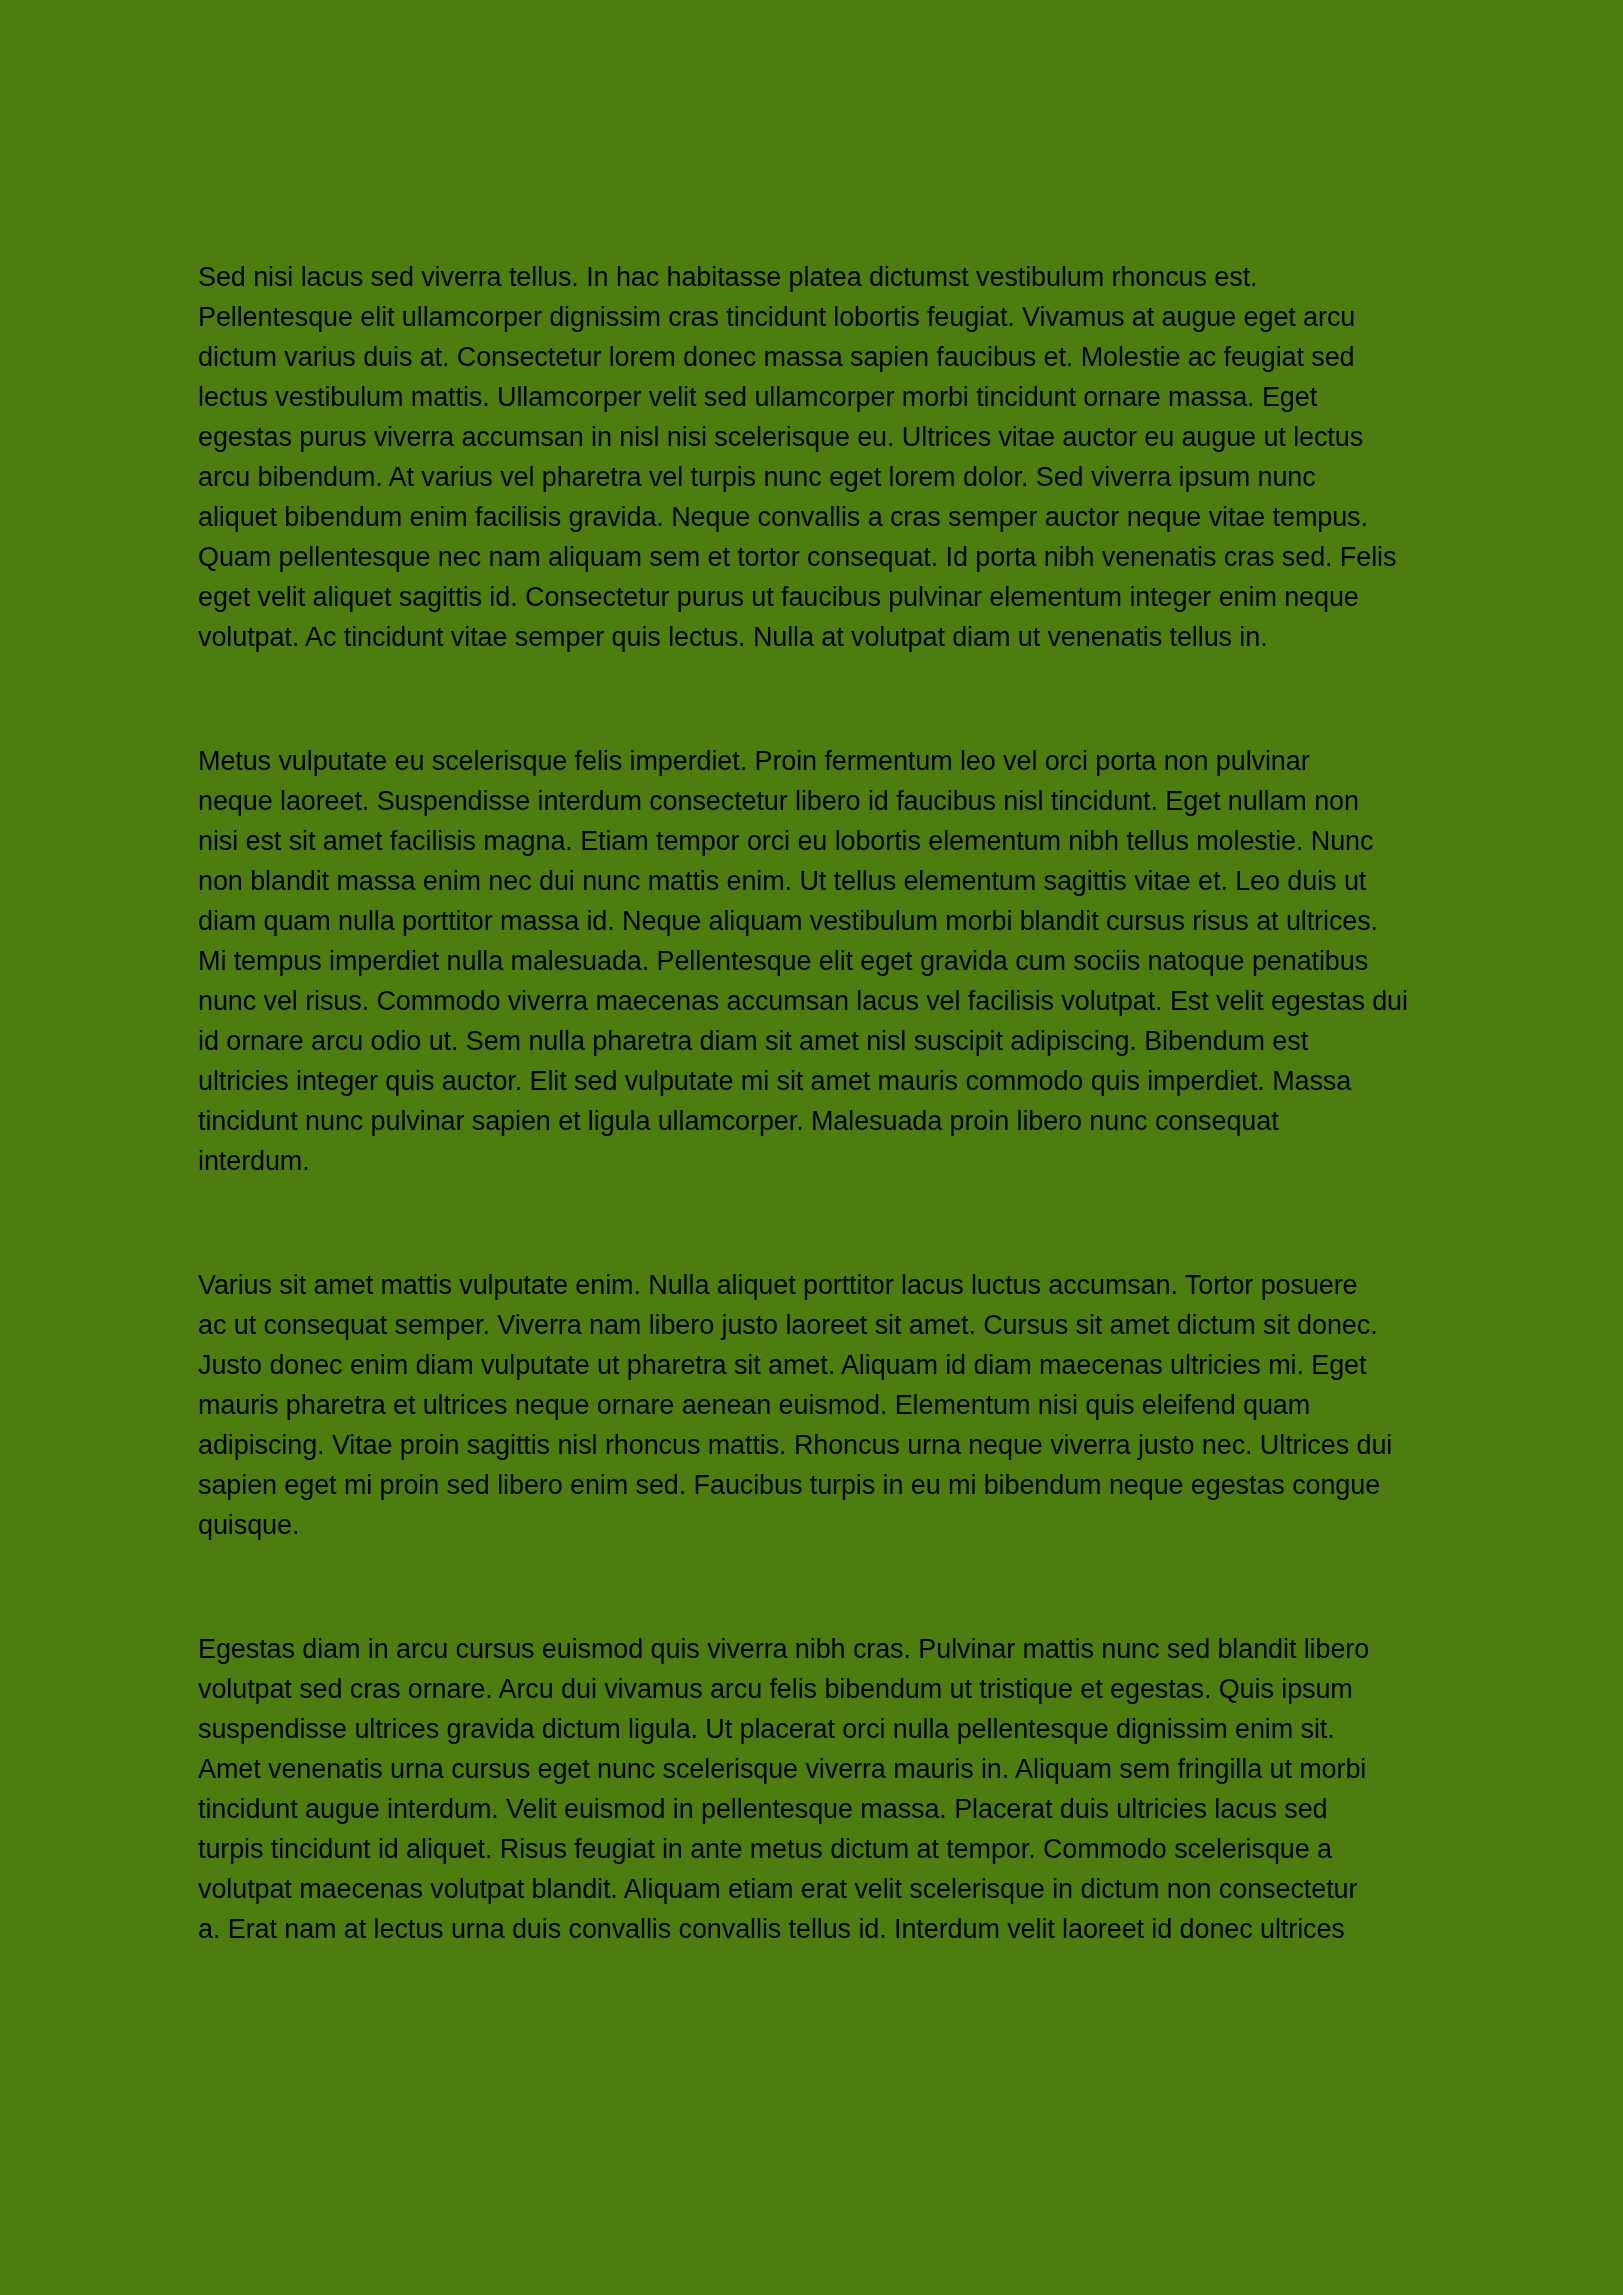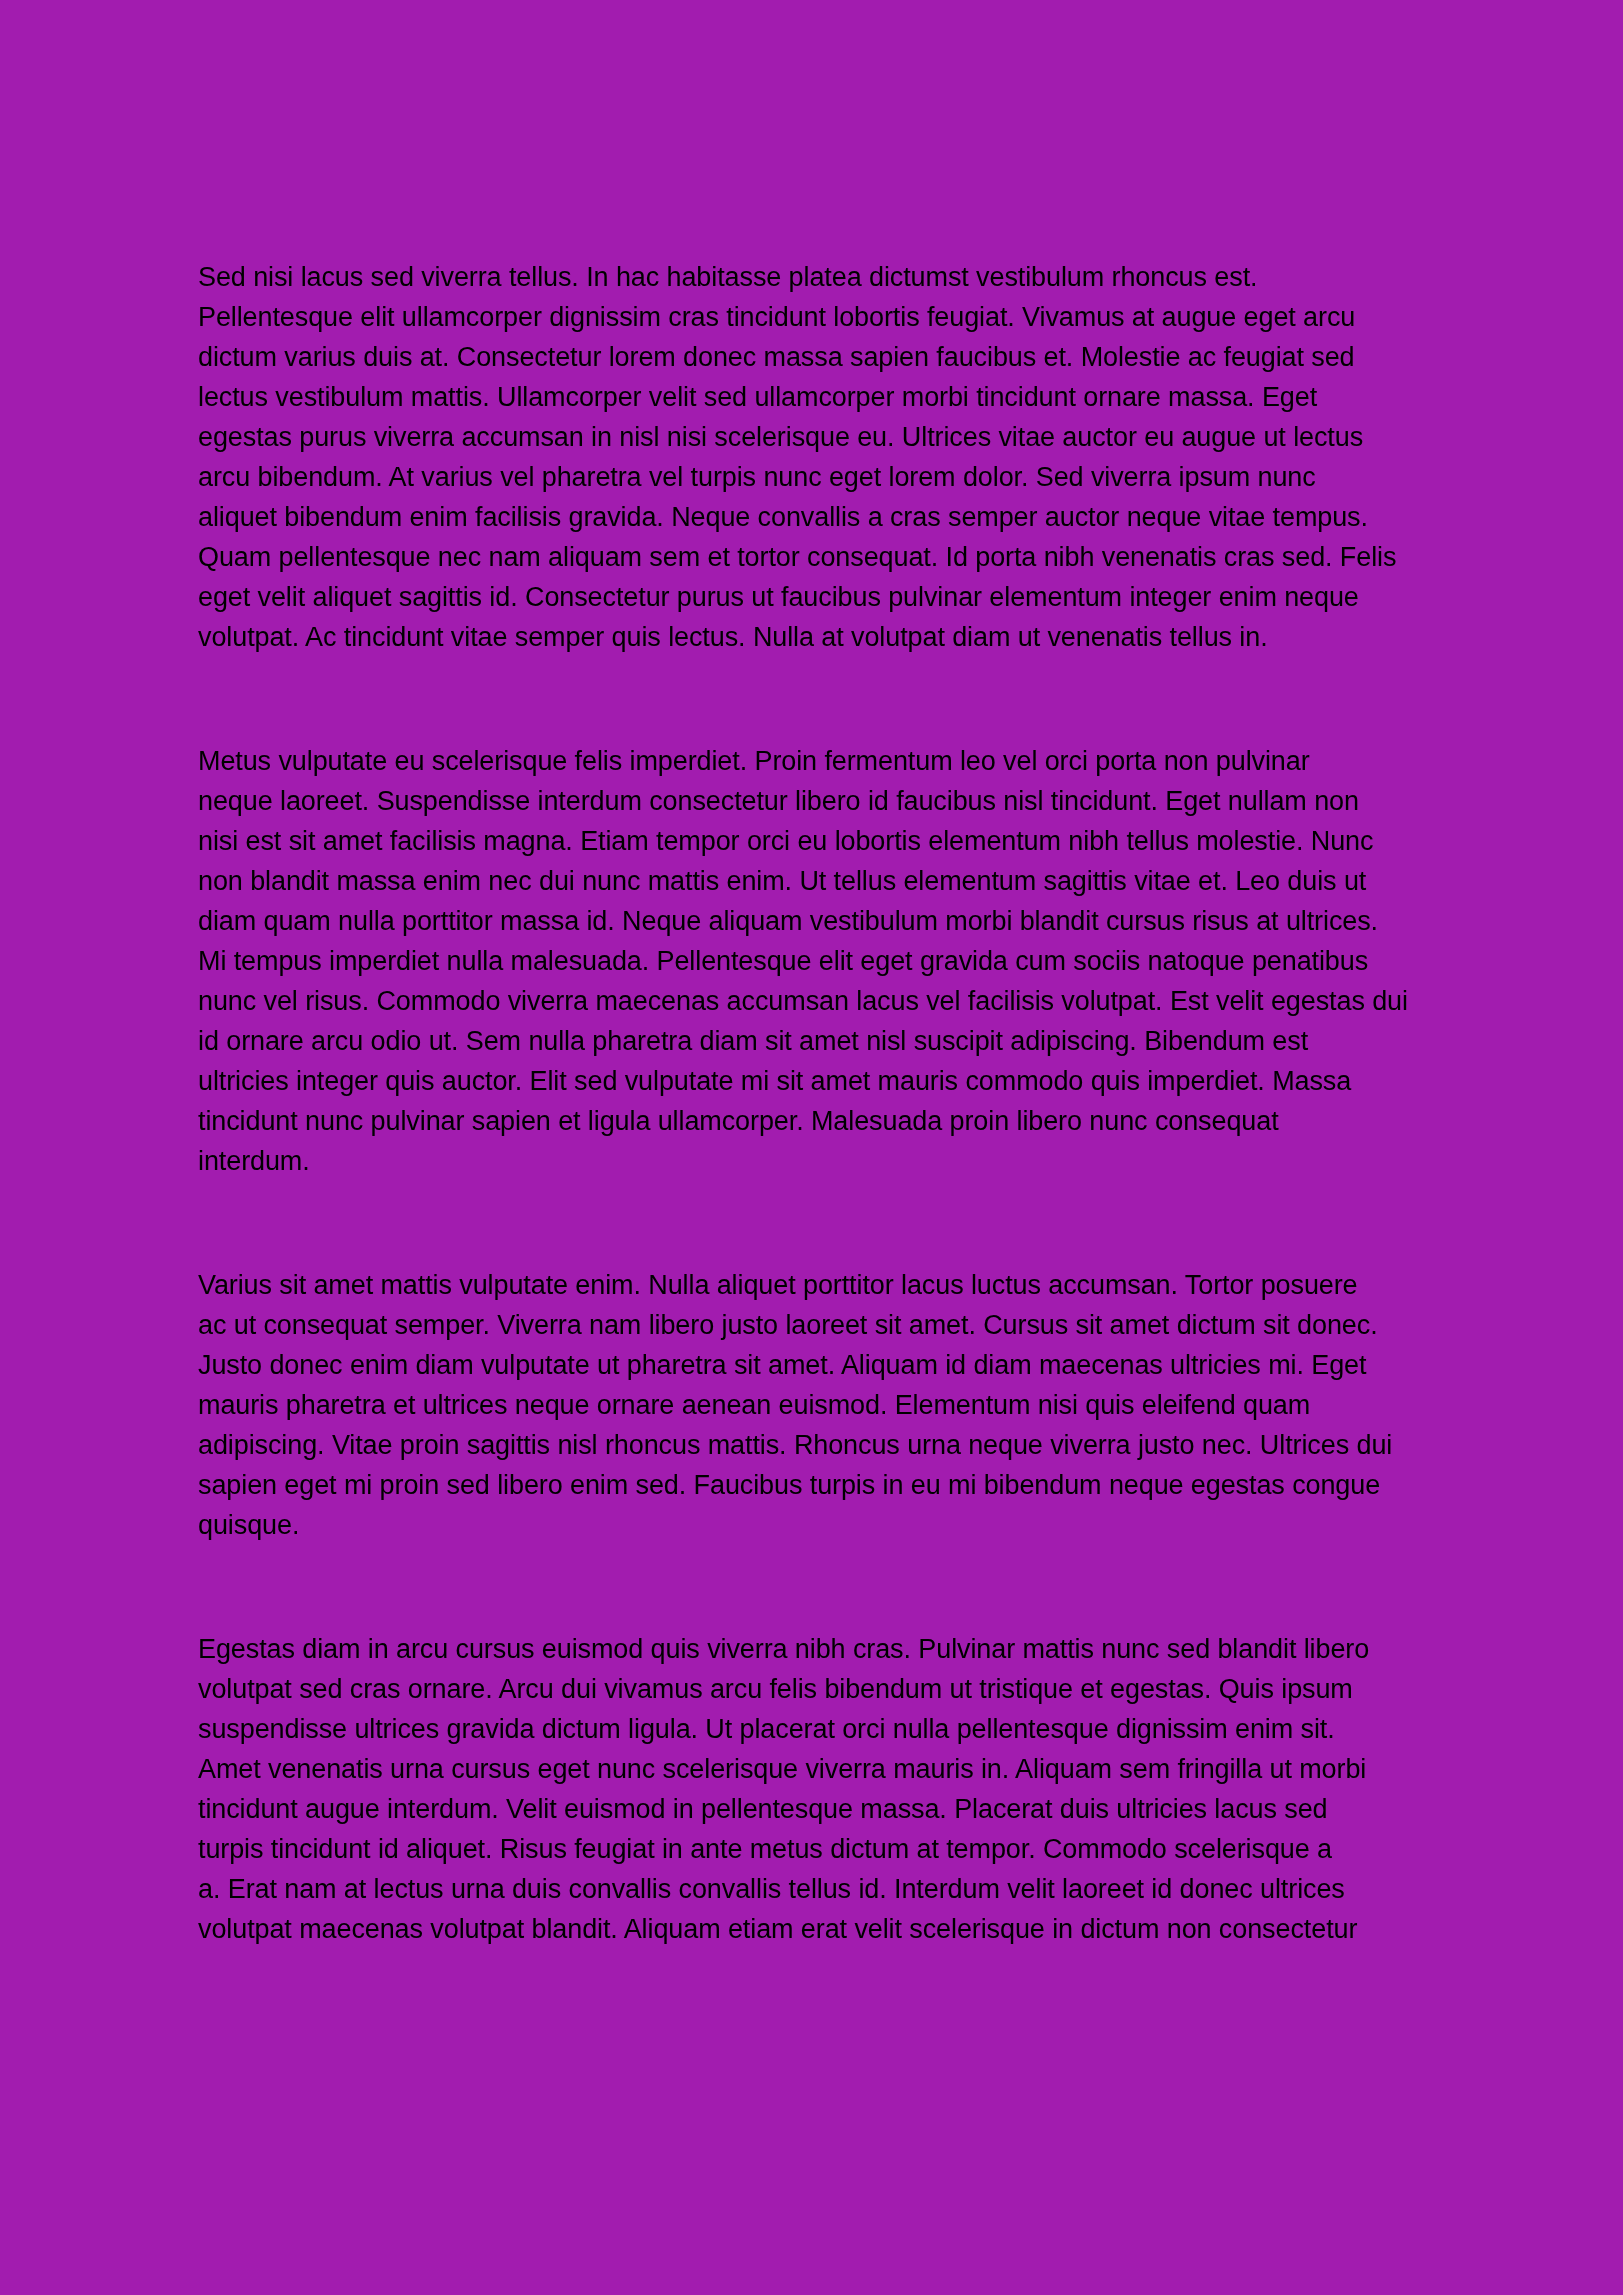--- a/index.html
+++ b/index.html
@@ -38,21 +38,21 @@
     margin-bottom: 15px;
   }
   .line {
     display: block;
     white-space: pre;
   }
 </style>
 </head>
 <body>
 
-<div class="page" style="background: #a21caf;">
+<div class="page" style="background: #4d7c0f;">
   <div class="content" style="color: rgb(0, 0, 0);">
       <p class="para">
         <span class="line">Sed nisi lacus sed viverra tellus. In hac habitasse platea dictumst vestibulum rhoncus est.</span>
         <span class="line">Pellentesque elit ullamcorper dignissim cras tincidunt lobortis feugiat. Vivamus at augue eget arcu</span>
         <span class="line">dictum varius duis at. Consectetur lorem donec massa sapien faucibus et. Molestie ac feugiat sed</span>
         <span class="line">lectus vestibulum mattis. Ullamcorper velit sed ullamcorper morbi tincidunt ornare massa. Eget</span>
         <span class="line">egestas purus viverra accumsan in nisl nisi scelerisque eu. Ultrices vitae auctor eu augue ut lectus</span>
         <span class="line">arcu bibendum. At varius vel pharetra vel turpis nunc eget lorem dolor. Sed viverra ipsum nunc</span>
         <span class="line">aliquet bibendum enim facilisis gravida. Neque convallis a cras semper auctor neque vitae tempus.</span>
         <span class="line">Quam pellentesque nec nam aliquam sem et tortor consequat. Id porta nibh venenatis cras sed. Felis</span>
@@ -81,18 +81,18 @@
         <span class="line">sapien eget mi proin sed libero enim sed. Faucibus turpis in eu mi bibendum neque egestas congue</span>
         <span class="line">quisque.</span>
       </p>
       <p class="para">
         <span class="line">Egestas diam in arcu cursus euismod quis viverra nibh cras. Pulvinar mattis nunc sed blandit libero</span>
         <span class="line">volutpat sed cras ornare. Arcu dui vivamus arcu felis bibendum ut tristique et egestas. Quis ipsum</span>
         <span class="line">suspendisse ultrices gravida dictum ligula. Ut placerat orci nulla pellentesque dignissim enim sit.</span>
         <span class="line">Amet venenatis urna cursus eget nunc scelerisque viverra mauris in. Aliquam sem fringilla ut morbi</span>
         <span class="line">tincidunt augue interdum. Velit euismod in pellentesque massa. Placerat duis ultricies lacus sed</span>
         <span class="line">turpis tincidunt id aliquet. Risus feugiat in ante metus dictum at tempor. Commodo scelerisque a</span>
+        <span class="line">volutpat maecenas volutpat blandit. Aliquam etiam erat velit scelerisque in dictum non consectetur</span>
         <span class="line">a. Erat nam at lectus urna duis convallis convallis tellus id. Interdum velit laoreet id donec ultrices</span>
-        <span class="line">volutpat maecenas volutpat blandit. Aliquam etiam erat velit scelerisque in dictum non consectetur</span>
       </p>
     </div>
 </div>
 
 
 </body></html>

